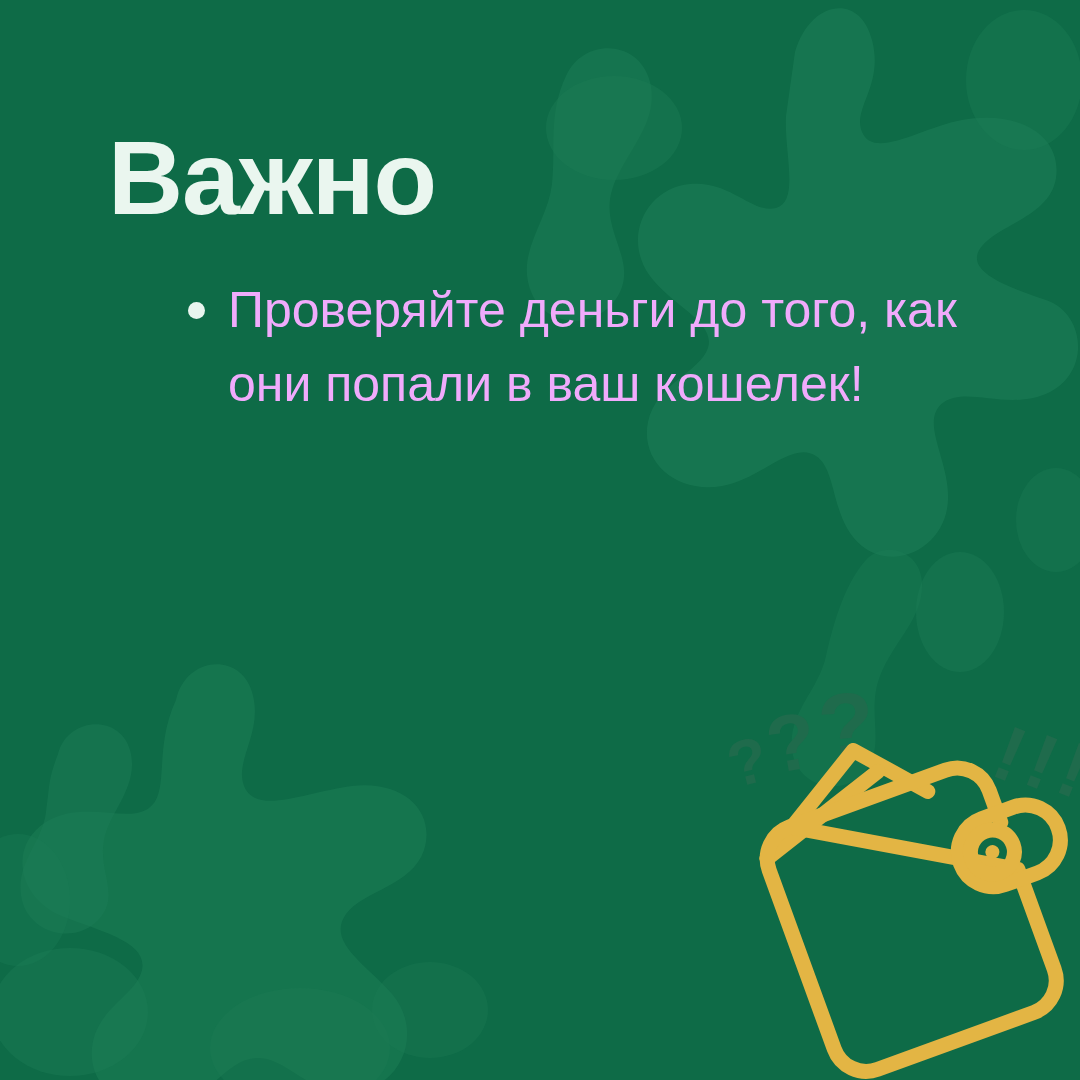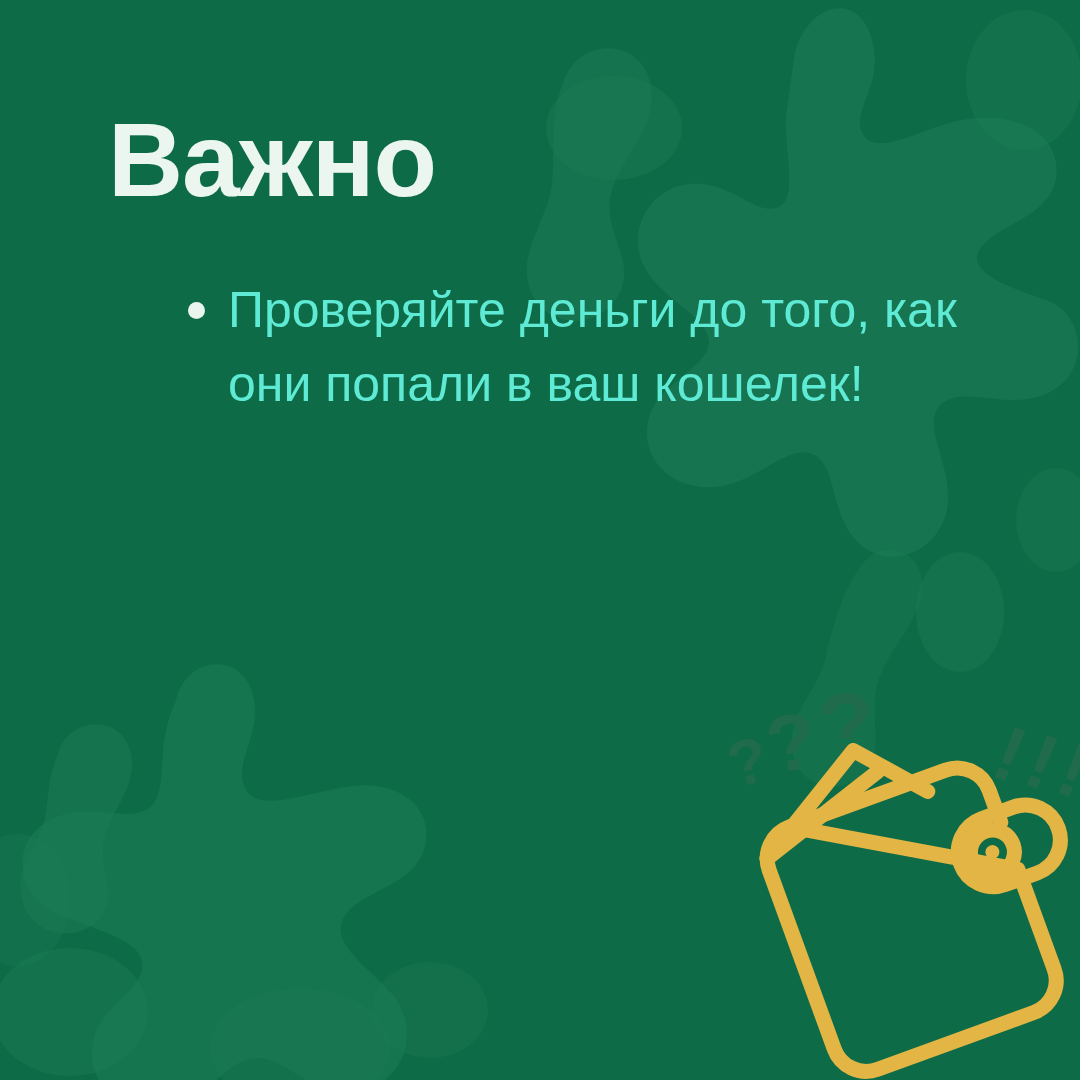--- a/index.html
+++ b/index.html
@@ -23,21 +23,21 @@
     inset: 0;
     width: 1080px;
     height: 1080px;
     pointer-events: none;
   }
 
   
   .headline {
     position: absolute;
     left: 108px;
-    top: 108px;
+    top: 126px;
     font-size: 104px;
     font-weight: 700;
     line-height: 1.0;
     letter-spacing: -1px;
     color: #EAF6EF;
     white-space: nowrap;
   }
 
   
   .bullet-list {
@@ -45,21 +45,21 @@
     left: 176px;
     top: 274px;
     width: 830px;
     margin: 0;
     padding: 0;
     list-style: none;
   }
   .bullet-item {
     position: relative;
     padding-left: 52px;
-    color: #5eead4;
+    color: #f0abfc;
     font-size: 50px;
     font-weight: 400;
   }
   .bullet-item--wide  { line-height: 1.47; margin-bottom: 34px; }
   .bullet-item--tight { line-height: 1.30; }
 
   .bullet-dot {
     position: absolute;
     left: 12px;
     top: 28px;

